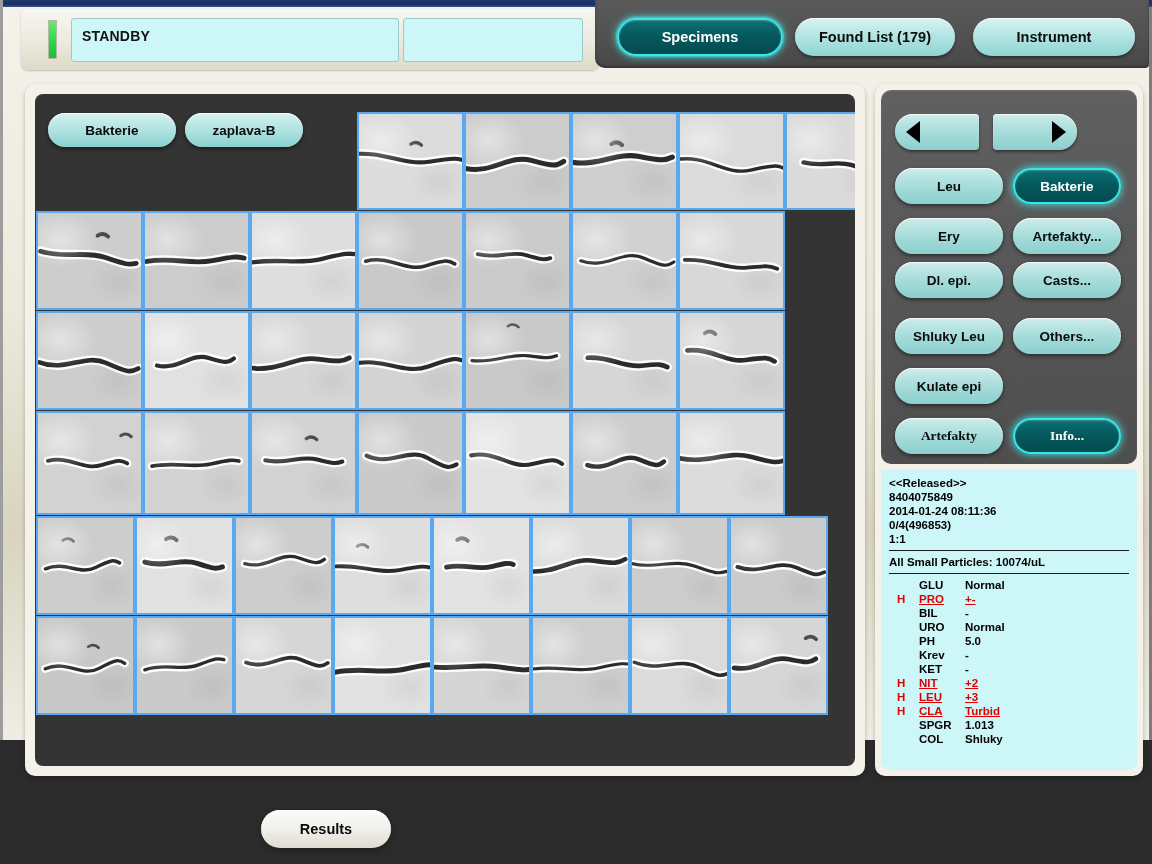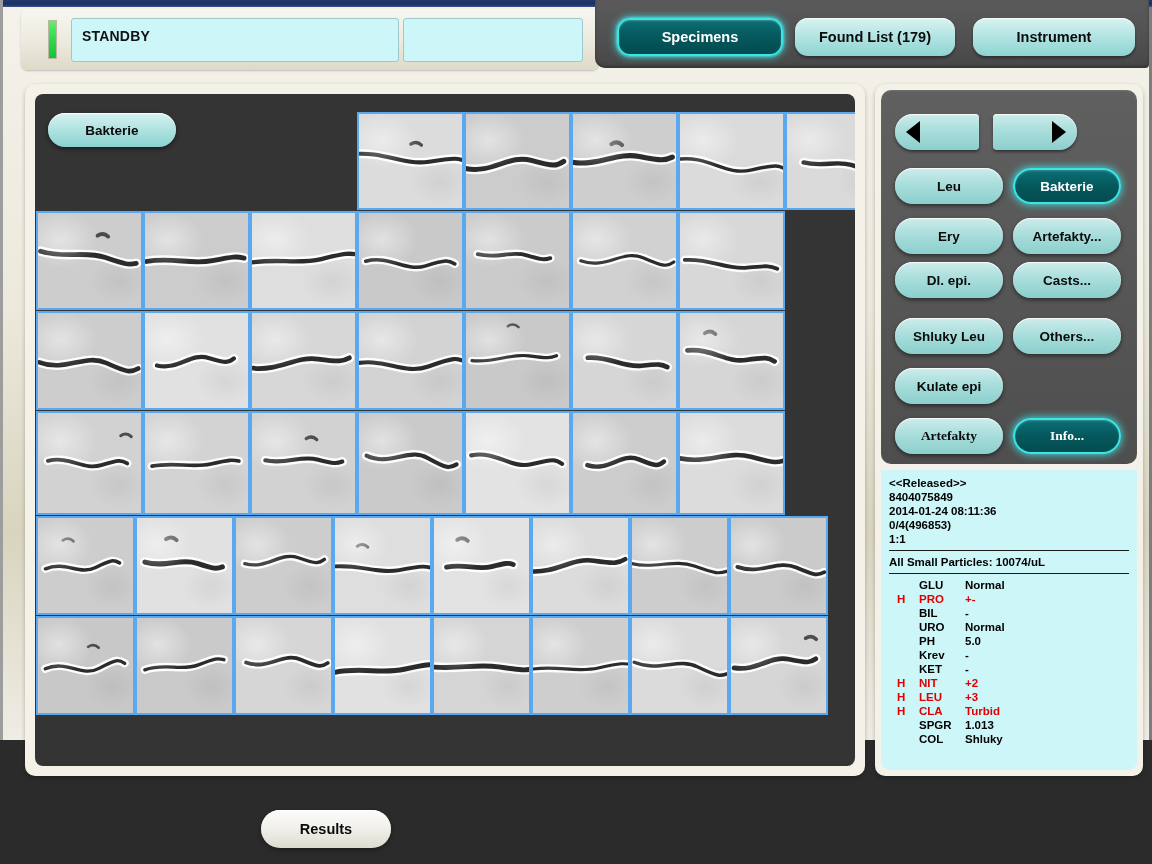--- a/index.html
+++ b/index.html
@@ -50,21 +50,21 @@
 
   
   #tabbar {
     position:absolute; left: 592px; top: 0px; width: 554px; height: 68px;
     background: linear-gradient(180deg,#5a5a5a 0%,#515151 55%,#474747 100%);
     border-bottom-left-radius: 10px; border-bottom-right-radius: 4px;
     box-shadow: inset 0 -2px 3px rgba(0,0,0,.3);
   }
   .tab {
     position:absolute; top: 18px; height: 38px;
-    border-radius: 13px;
+    border-radius: 19px;
     font-size: 14.5px; font-weight: bold; color: #0b0b0b;
     display:flex; align-items:center; justify-content:center;
     background: linear-gradient(180deg,#d9f3f2 0%,#b4e5e3 45%,#8fd4d2 100%);
     box-shadow: 0 2px 3px rgba(0,0,0,.4), inset 0 1px 1px rgba(255,255,255,.8);
     cursor: pointer;
   }
   .tab.active {
     background: linear-gradient(180deg,#0a6f74 0%,#05585c 50%,#044b4f 100%);
     color:#fff;
     border: 2px solid #36e7e8;
@@ -178,21 +178,21 @@
     overflow:hidden;
   }
   #infohead div { white-space:nowrap; }
   .hr { height:0; border-top: 1px solid #1b1b1b; margin: 4px 0 4px 0; }
   #particles { white-space:nowrap; }
   #chemtable { margin-top: 2px; }
   .chemrow { display:flex; height: 14px; align-items:center;margin-left:8px; }
   .chem-flag { width: 22px; color:#e00000; }
   .chem-name { width: 46px; }
   .chem-val  { flex: 1; }
-  .chemrow.high .chem-name, .chemrow.high .chem-val { color:#e00000; }
+  .chemrow.high .chem-name, .chemrow.high .chem-val { color:#e00000;text-decoration:underline; }
 
   
   .bottombtn {
     position:absolute; top: 810px; height: 38px;
     border-radius: 19px;
     font-size: 14.5px; font-weight: bold; color:#0b0b0b;
     display:flex; align-items:center; justify-content:center;
     background: linear-gradient(180deg,#fbfbf9 0%,#f2f1ec 45%,#dedbd0 100%);
     box-shadow: 0 2px 5px rgba(0,0,0,.35), inset 0 1px 1px rgba(255,255,255,.95);
     cursor:pointer;
@@ -217,20 +217,21 @@
 
   <div id="tabbar">
     <div class="tab active" id="tab-specimens">Specimens</div>
     <div class="tab" id="tab-foundlist">Found List (179)</div>
     <div class="tab" id="tab-instrument">Instrument</div>
   </div>
 
   <div id="imagepanel">
     <div id="imagestage">
       <div class="classpill" id="pill-bakterie">Bakterie</div>
+      <div class="classpill" id="pill-zaplava">zaplava-B</div>
       <div id="grid-host">
           <div class="gridrow" style="left: 322px; top: 18px;">
             <div class="cell" style="width: 107px; height: 98px;">
       <svg viewBox="0 0 107 98" preserveAspectRatio="none" aria-hidden="true">
         <rect width="107" height="98" fill="rgb(220,220,220)"></rect>
         <g transform="rotate(4.298347478871396 53.5 49)">
           <path d="M -7.779799137310965 46.634663583075 C 25.077725604599678 40.216973960035, 45.987059531270084 54.656775611875005, 72.87048886556062 48.239085988835 S 102.7409659036612 42.142280846947, 111.70210901509138 45.351125658467005" stroke="#ffffff" stroke-width="9.258752728001564" fill="none" stroke-linecap="round" opacity=".95"></path>
           <path d="M -7.779799137310965 46.634663583075 C 25.077725604599678 40.216973960035, 45.987059531270084 54.656775611875005, 72.87048886556062 48.239085988835 S 102.7409659036612 42.142280846947, 111.70210901509138 45.351125658467005" stroke="#2b2b2b" stroke-width="4.258752728001565" fill="none" stroke-linecap="round"></path>
         </g>
         <path d="M 53.858858604849715 31.497645388123413 q 6 -4 11 1" stroke="#2e2e2e" stroke-width="3.407002182401252" fill="none" stroke-linecap="round" opacity=".82"></path>

